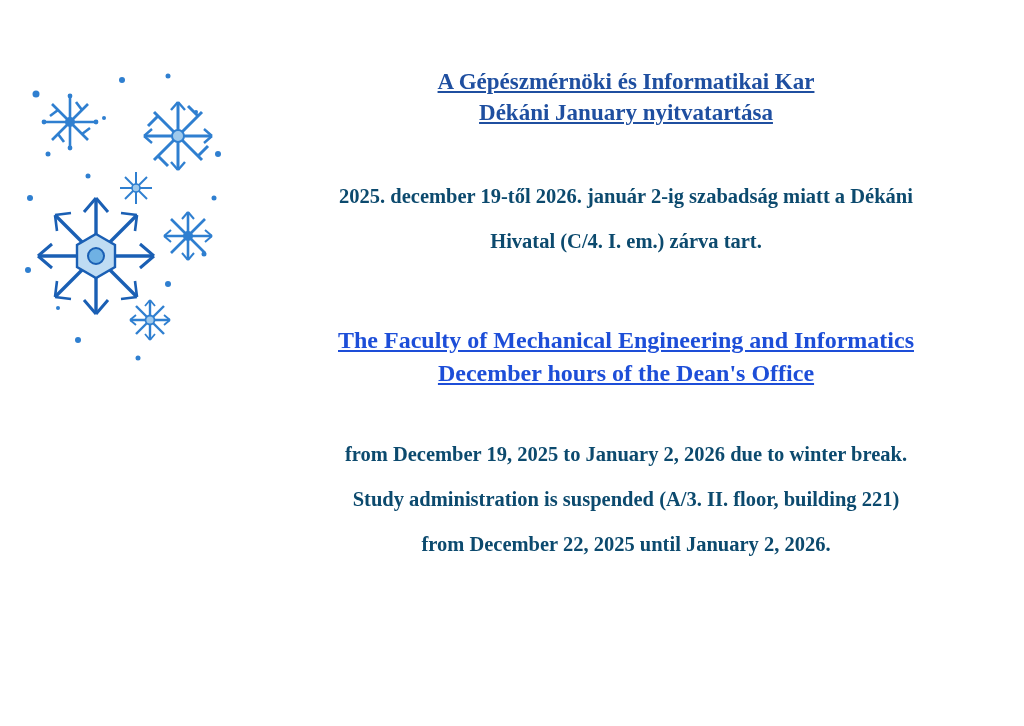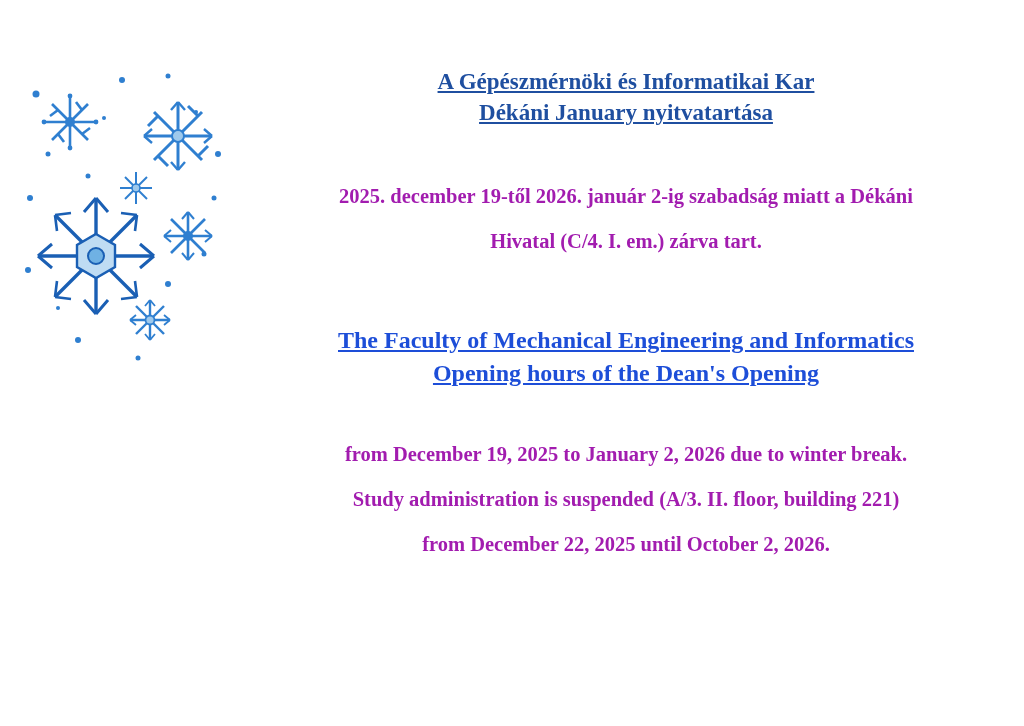--- a/index.html
+++ b/index.html
@@ -47,21 +47,21 @@
     font-size: 24px;
     line-height: 33px;
     text-decoration: underline;
     color: #1d4ed8;
     margin: 0;
   }
   .para {
     font-weight: bold;
     font-size: 20.5px;
     line-height: 45px;
-    color: #a21caf;
+    color: #0c4a6e;
     margin: 0;
   }
   .gap-lg { height: 42px; }
   .gap-xl { height: 60px; }
   .block-hu-body { margin-top: 4px; }
 </style>
 </head>
 <body>
 
 <div class="page">
@@ -168,25 +168,25 @@
       <div class="block-hu-body">
         <p class="para">2025. december 19-től 2026. január 2-ig szabadság miatt a Dékáni</p>
         <p class="para">Hivatal (C/4. I. em.) zárva tart.</p>
       </div>
     </div>
 
     <div class="gap-xl"></div>
 
     <div>
       <p class="heading-en">The Faculty of Mechanical Engineering and Informatics</p>
-      <p class="heading-en">Opening hours of the Dean's Opening</p>
+      <p class="heading-en">December hours of the Dean's Office</p>
 
       <div class="gap-lg"></div>
 
       <div>
         <p class="para">from December 19, 2025 to January 2, 2026 due to winter break.</p>
         <p class="para">Study administration is suspended (A/3. II. floor, building 221)</p>
-        <p class="para">from December 22, 2025 until October 2, 2026.</p>
+        <p class="para">from December 22, 2025 until January 2, 2026.</p>
       </div>
     </div>
 
   </div>
 </div>
 
 </body></html>

